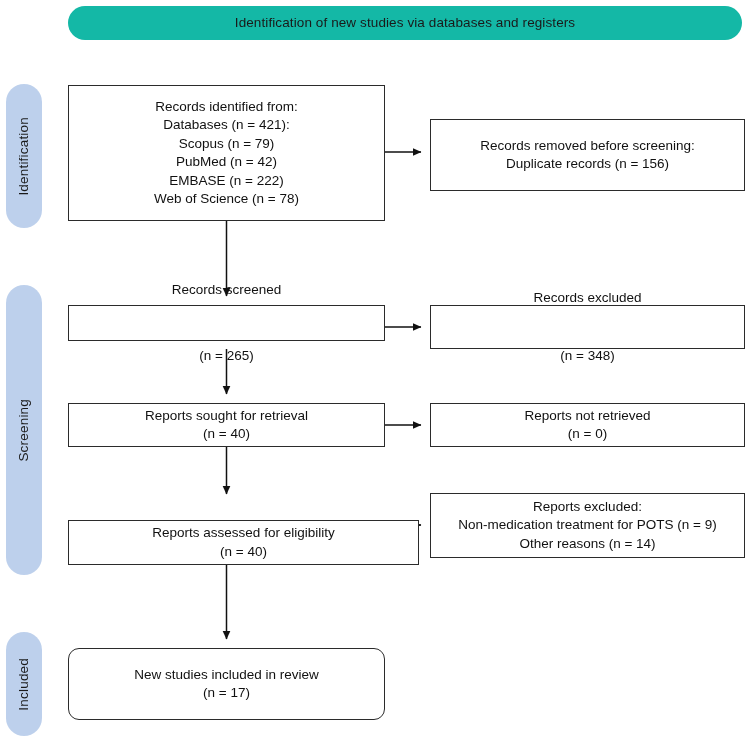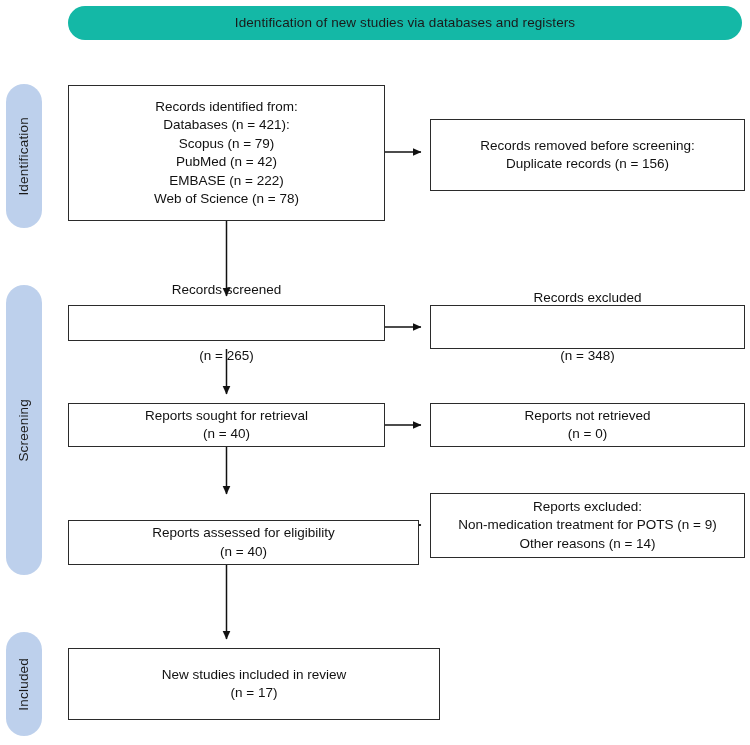--- a/index.html
+++ b/index.html
@@ -86,21 +86,21 @@
     line-height: 18.5px;
     text-align: right;
     white-space: nowrap;
   }
 
   
   .box-identified   { left: 68px;  top: 85px;  width: 317px; height: 136px; }
   .box-screened     { left: 68px;  top: 305px; width: 317px; height: 36px; gap: 48px;  }
   .box-sought       { left: 68px;  top: 403px; width: 317px; height: 44px;  }
   .box-assessed     { left: 68px;  top: 504px; width: 351px; height: 45px; margin-top: 16px;  }
-  .box-included     { left: 68px;  top: 648px; width: 372px; height: 72px;  }
+  .box-included     { left: 68px;  top: 648px; width: 317px; height: 72px; border-radius: 11px;  }
 
   
   .box-removed      { left: 430px; top: 119px; width: 315px; height: 72px;  }
   .box-excluded-rec { left: 430px; top: 305px; width: 315px; height: 44px; gap: 40px;  }
   .box-notretrieved { left: 430px; top: 403px; width: 315px; height: 44px;  }
   .box-excluded-rep { left: 430px; top: 493px; width: 315px; height: 65px;  }
 
   
   .connector {
     position: absolute;

